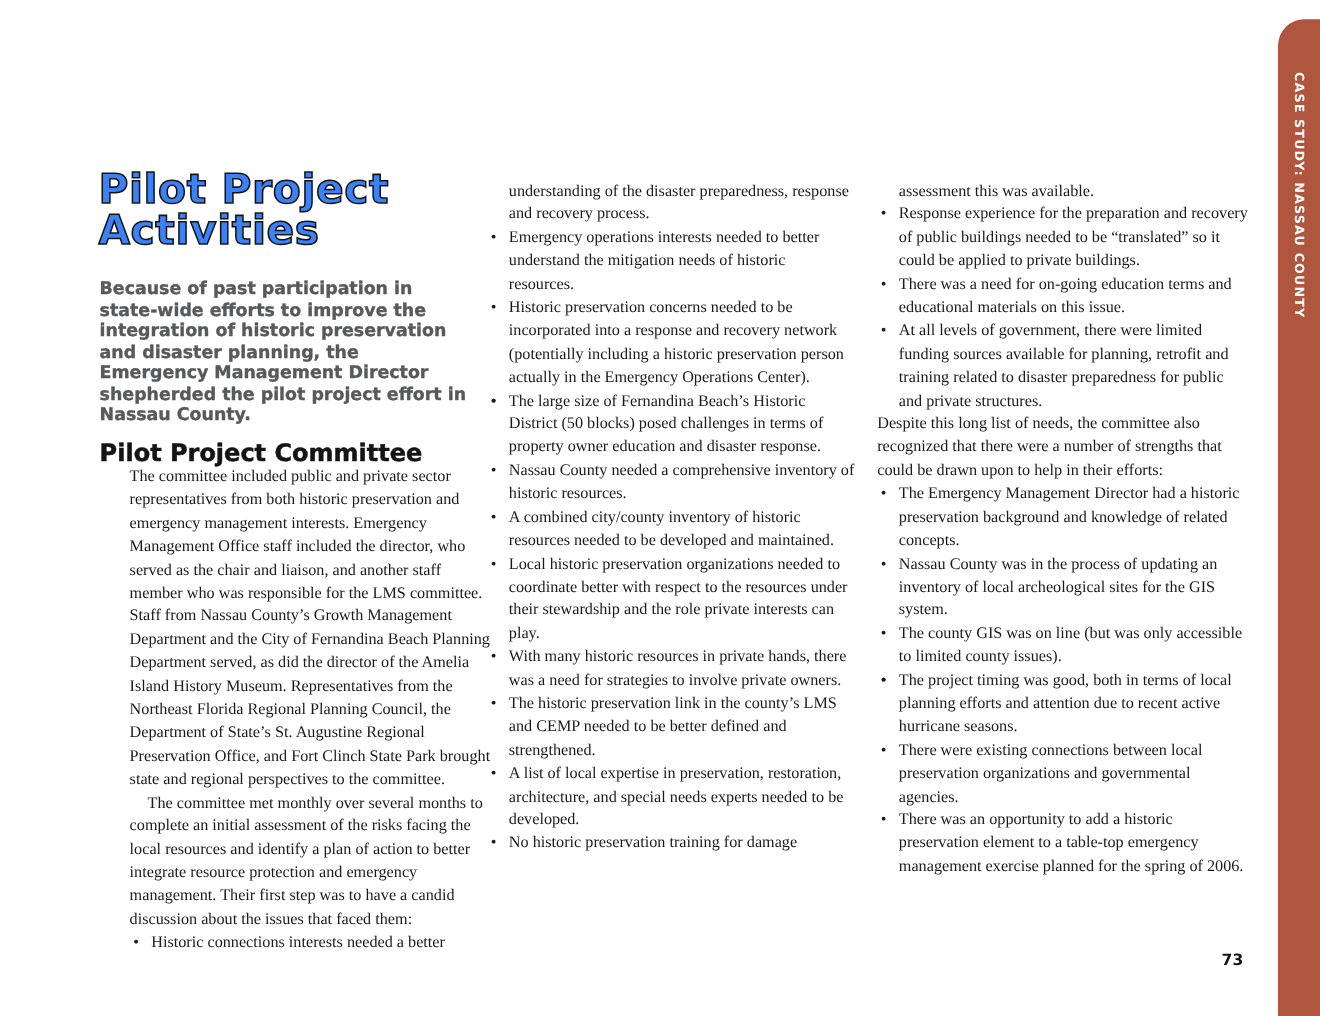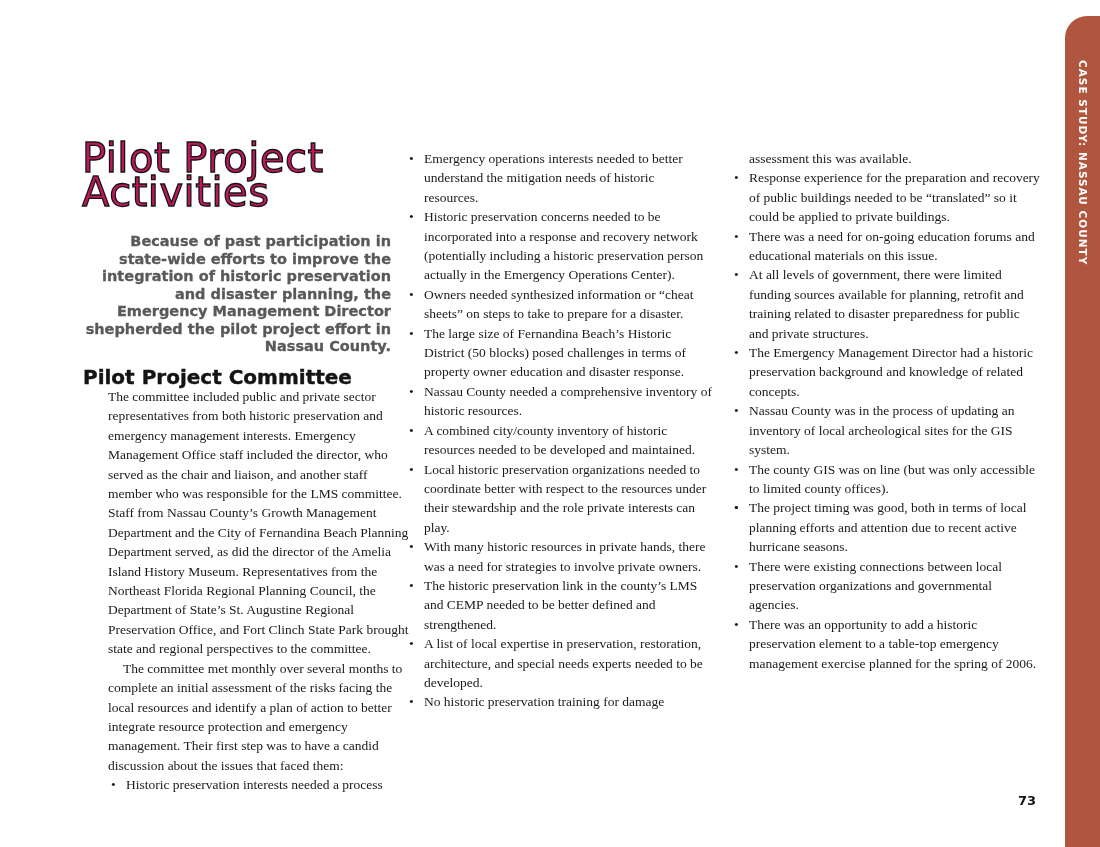--- a/index.html
+++ b/index.html
@@ -12,40 +12,39 @@
     font-family: "Liberation Serif", "DejaVu Serif", serif;
     color: #1a1a1a;
   }
 
   
   .title {
     position: absolute;
     left: 82px;
     top: 141px;
     font-family: "DejaVu Sans", sans-serif;
-    font-weight: 400;
-    font-size: 40px;
+    font-weight: 700;
+    font-size: 34px;
     line-height: 34px;
     letter-spacing: 0.5px;
-    color: #be185d;
+    color: #3b82f6;
     -webkit-text-stroke: 1.3px #141414;
   }
 
   
   .intro {
     position: absolute;
     left: 83px;
     top: 233px;
     width: 308px;
     font-family: "DejaVu Sans", sans-serif;
     font-weight: bold;
     font-size: 14.5px;
     line-height: 17.5px;
     color: #58595B;
-    text-align: right;
     -webkit-text-stroke: 0.3px #58595B;
   }
 
   .section-heading {
     position: absolute;
     left: 83px;
     top: 365px;
     font-family: "DejaVu Sans", sans-serif;
     font-weight: bold;
     font-size: 20px;
@@ -118,40 +117,40 @@
 
   <div class="intro">Because of past participation in state-wide efforts to improve the integration of historic preservation and disaster planning, the Emergency Management Director shepherded the pilot project effort in Nassau County.</div>
 
   <div class="section-heading">Pilot Project Committee</div>
 
   <div class="col col1">
     <p class="para">The committee included public and private sector representatives from both historic preservation and emergency management interests.  Emergency Management Office staff included the director, who served as the chair and liaison, and another staff member who was responsible for the LMS committee.  Staff from Nassau County’s Growth Management Department and the City of Fernandina Beach Planning Department served, as did the director of the Amelia Island History Museum.  Representatives from the Northeast Florida Regional Planning Council, the Department of State’s St. Augustine Regional Preservation Office, and Fort Clinch State Park brought state and regional perspectives to the committee.</p>
     <p class="para indent-first">The committee met monthly over several months to complete an initial assessment of the risks facing the local resources and identify a plan of action to better integrate resource protection and emergency management. Their first step was to have a candid discussion about the issues that faced them:</p>
     <div class="bullet-item">
       <span class="bullet-glyph">•</span>
-      <span>Historic preservation interests needed a process</span>
+      <span>Historic connections interests needed a better</span>
     </div>
   </div>
 
   <div class="col col2">
+    <div class="hang">understanding of the disaster preparedness, response and recovery process.</div>
     <ul class="bullets">
 
         <li class="bullet-item">
           <span class="bullet-glyph">•</span>
           <span>Emergency operations interests needed to better understand the mitigation needs of historic resources.</span>
         </li>
 
         <li class="bullet-item">
           <span class="bullet-glyph">•</span>
           <span>Historic preservation concerns needed to be incorporated into a response and recovery network (potentially including a historic preservation person actually in the Emergency Operations Center).</span>
         </li>
 
         <li class="bullet-item">
           <span class="bullet-glyph">•</span>
-          <span>Owners needed synthesized information or “cheat sheets” on steps to take to prepare for a disaster.</span>
         </li>
 
         <li class="bullet-item">
           <span class="bullet-glyph">•</span>
           <span>The large size of Fernandina Beach’s Historic District (50 blocks) posed challenges in terms of property owner education and disaster response.</span>
         </li>
 
         <li class="bullet-item">
           <span class="bullet-glyph">•</span>
           <span>Nassau County needed a comprehensive inventory of historic resources.</span>
@@ -192,43 +191,44 @@
     <div class="hang">assessment this was available.</div>
     <ul class="bullets">
 
         <li class="bullet-item">
           <span class="bullet-glyph">•</span>
           <span>Response experience for the preparation and recovery of public buildings needed to be “translated” so it could be applied to private buildings.</span>
         </li>
 
         <li class="bullet-item">
           <span class="bullet-glyph">•</span>
-          <span>There was a need for on-going education forums and educational materials on this issue.</span>
+          <span>There was a need for on-going education terms and educational materials on this issue.</span>
         </li>
 
         <li class="bullet-item">
           <span class="bullet-glyph">•</span>
           <span>At all levels of government, there were limited funding sources available for planning, retrofit and training related to disaster preparedness for public and private structures.</span>
         </li>
       </ul>
+    <p class="para">Despite this long list of needs, the committee also recognized that there were a number of strengths that could be drawn upon to help in their efforts:</p>
     <ul class="bullets">
 
         <li class="bullet-item">
           <span class="bullet-glyph">•</span>
           <span>The Emergency Management Director had a historic preservation background and knowledge of related concepts.</span>
         </li>
 
         <li class="bullet-item">
           <span class="bullet-glyph">•</span>
           <span>Nassau County was in the process of updating an inventory of local archeological sites for the GIS system.</span>
         </li>
 
         <li class="bullet-item">
           <span class="bullet-glyph">•</span>
-          <span>The county GIS was on line (but was only accessible to limited county offices).</span>
+          <span>The county GIS was on line (but was only accessible to limited county issues).</span>
         </li>
 
         <li class="bullet-item">
           <span class="bullet-glyph">•</span>
         </li>
 
         <li class="bullet-item">
           <span class="bullet-glyph">•</span>
           <span>The project timing was good, both in terms of local planning efforts and attention due to recent active hurricane seasons.</span>
         </li>

